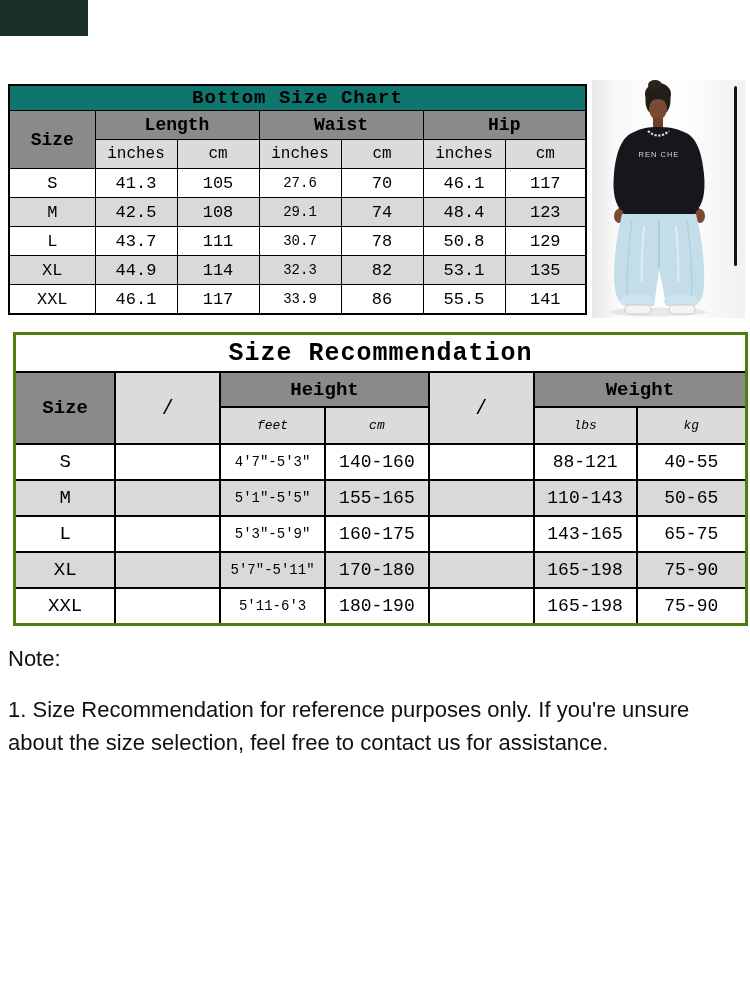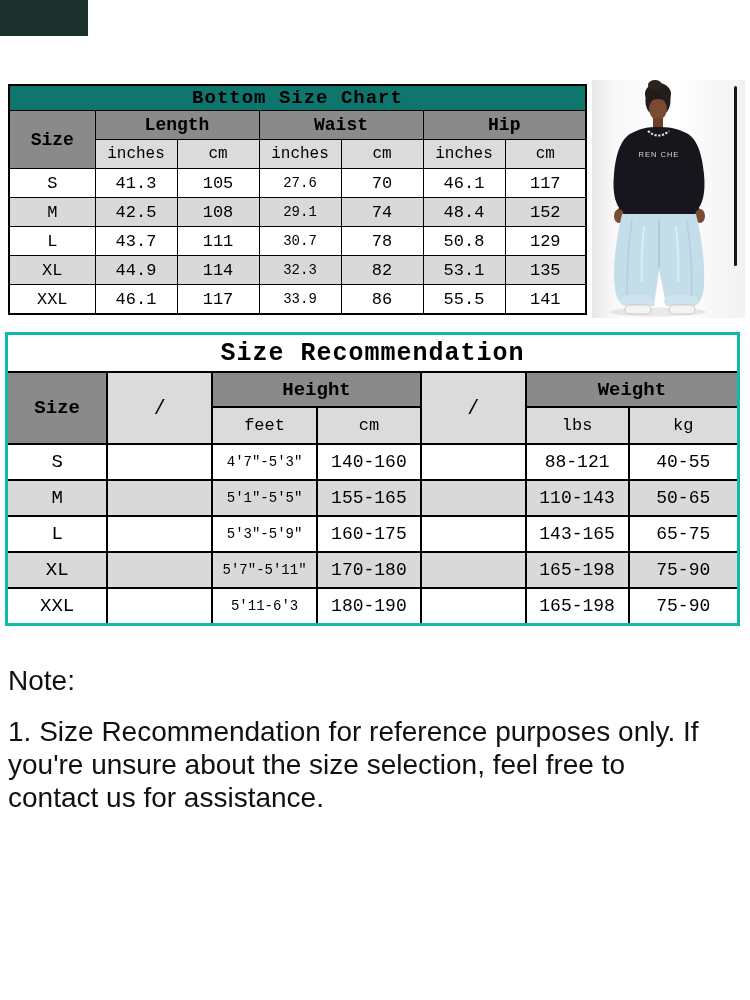--- a/index.html
+++ b/index.html
@@ -24,36 +24,36 @@
   .t1 .stripe td{background:#d9d9d9;}
   .t1 .small{font-size:14px;margin-left:18px;}
 
   
   .photo{position:absolute;left:592px;top:80px;width:153px;height:238px;
          background:linear-gradient(90deg,#e7e7e7 0%,#f8f8f8 14%,#ffffff 55%,#f1f1f1 100%);}
   .photo svg{display:block;}
   .photo-line{position:absolute;left:734px;top:86px;width:3px;height:180px;background:#141414;border-radius:2px;}
 
   
-  .t2{left:5px;top:332px;width:735px;border:3px solid #14b8a6;}
+  .t2{left:13px;top:332px;width:735px;border:3px solid #4d7c0f;}
   .t2 td{border:2px solid #000;font-size:18px;}
   .t2 .title-cell{height:36px;font-size:25px;font-weight:700;letter-spacing:1px;background:#fff;}
   .t2 .dark{background:#8a8a8a;font-weight:700;font-size:19px;}
   .t2 .light{background:#dbdbdb;}
   .t2 .hdr-top td{height:33px;}
-  .t2 .hdr-sub td{height:35px;font-size:17px;}
+  .t2 .hdr-sub td{height:35px;font-size:13px;font-style:italic;}
   .t2 .slash-cell{font-size:20px;background:#dbdbdb;}
   .t2 .data-row td{height:34px;}
   .t2 .stripe td{background:#d9d9d9;}
   .t2 .size-val{font-size:19px;}
   .t2 .feet{font-size:14px;}
 
   
-  .note{position:absolute;left:8px;top:664px;width:712px;
-        font-family:"Liberation Sans", sans-serif;font-size:28px;line-height:33px;color:#101010;}
+  .note{position:absolute;left:8px;top:642px;width:712px;
+        font-family:"Liberation Sans", sans-serif;font-size:22px;line-height:33px;color:#101010;}
   .note p{margin:18px 0 0 0;}
 </style>
 </head>
 <body>
 
 <div class="corner-box"></div>
 
 <table class="t1">
   <colgroup>
     <col style="width:86px">
@@ -91,21 +91,21 @@
     <td>46.1</td>
     <td>117</td>
   </tr>
   <tr class="data-row stripe">
     <td>M</td>
     <td>42.5</td>
     <td>108</td>
     <td class="small">29.1</td>
     <td>74</td>
     <td>48.4</td>
-    <td>152</td>
+    <td>123</td>
   </tr>
   <tr class="data-row">
     <td>L</td>
     <td>43.7</td>
     <td>111</td>
     <td class="small">30.7</td>
     <td>78</td>
     <td>50.8</td>
     <td>129</td>
   </tr>

